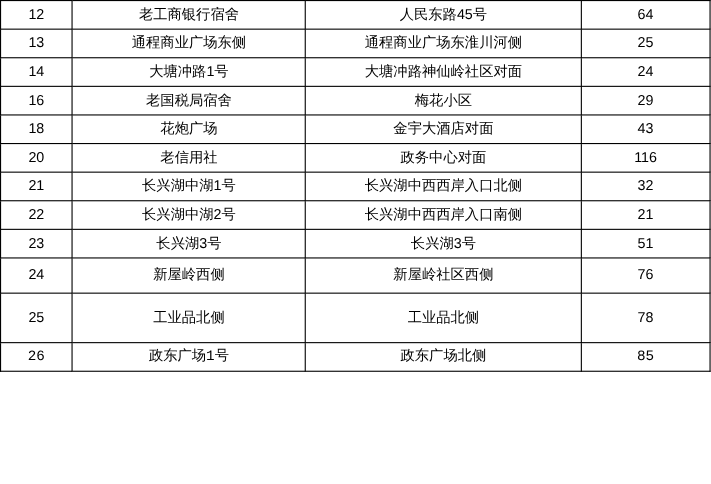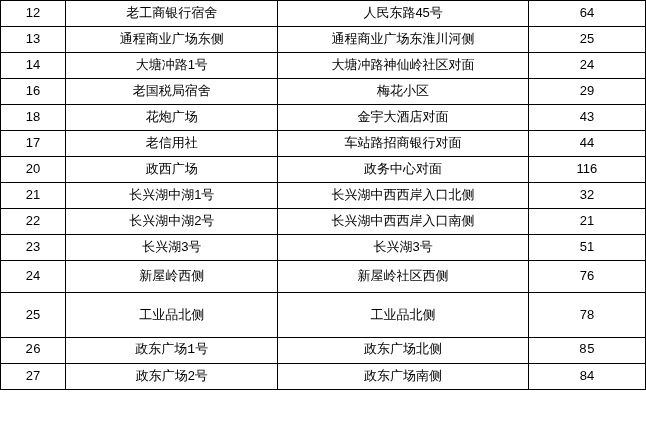--- a/index.html
+++ b/index.html
@@ -81,28 +81,22 @@
           <td class="addr">梅花小区</td>
           <td class="cnt">29</td>
         </tr>
         <tr style="height: 26px;">
           <td class="idx">18</td>
           <td class="name">花炮广场</td>
           <td class="addr">金宇大酒店对面</td>
           <td class="cnt">43</td>
         </tr>
         <tr style="height: 26px;">
-          <td class="idx">17</td>
+          <td class="idx">20</td>
           <td class="name">老信用社</td>
-          <td class="addr">车站路招商银行对面</td>
-          <td class="cnt">44</td>
-        </tr>
-        <tr style="height: 26px;">
-          <td class="idx">20</td>
-          <td class="name">政西广场</td>
           <td class="addr">政务中心对面</td>
           <td class="cnt">116</td>
         </tr>
         <tr style="height: 26px;">
           <td class="idx">21</td>
           <td class="name">长兴湖中湖1号</td>
           <td class="addr">长兴湖中西西岸入口北侧</td>
           <td class="cnt">32</td>
         </tr>
         <tr style="height: 26px;">
@@ -128,21 +122,15 @@
           <td class="name">工业品北侧</td>
           <td class="addr">工业品北侧</td>
           <td class="cnt">78</td>
         </tr>
         <tr style="height: 26px; font-family: Liberation Mono, monospace;">
           <td class="idx">26</td>
           <td class="name">政东广场1号</td>
           <td class="addr">政东广场北侧</td>
           <td class="cnt">85</td>
         </tr>
-        <tr style="height: 26px;">
-          <td class="idx">27</td>
-          <td class="name">政东广场2号</td>
-          <td class="addr">政东广场南侧</td>
-          <td class="cnt">84</td>
-        </tr>
       </tbody>
   </table>
 </div>
 
 </body></html>

